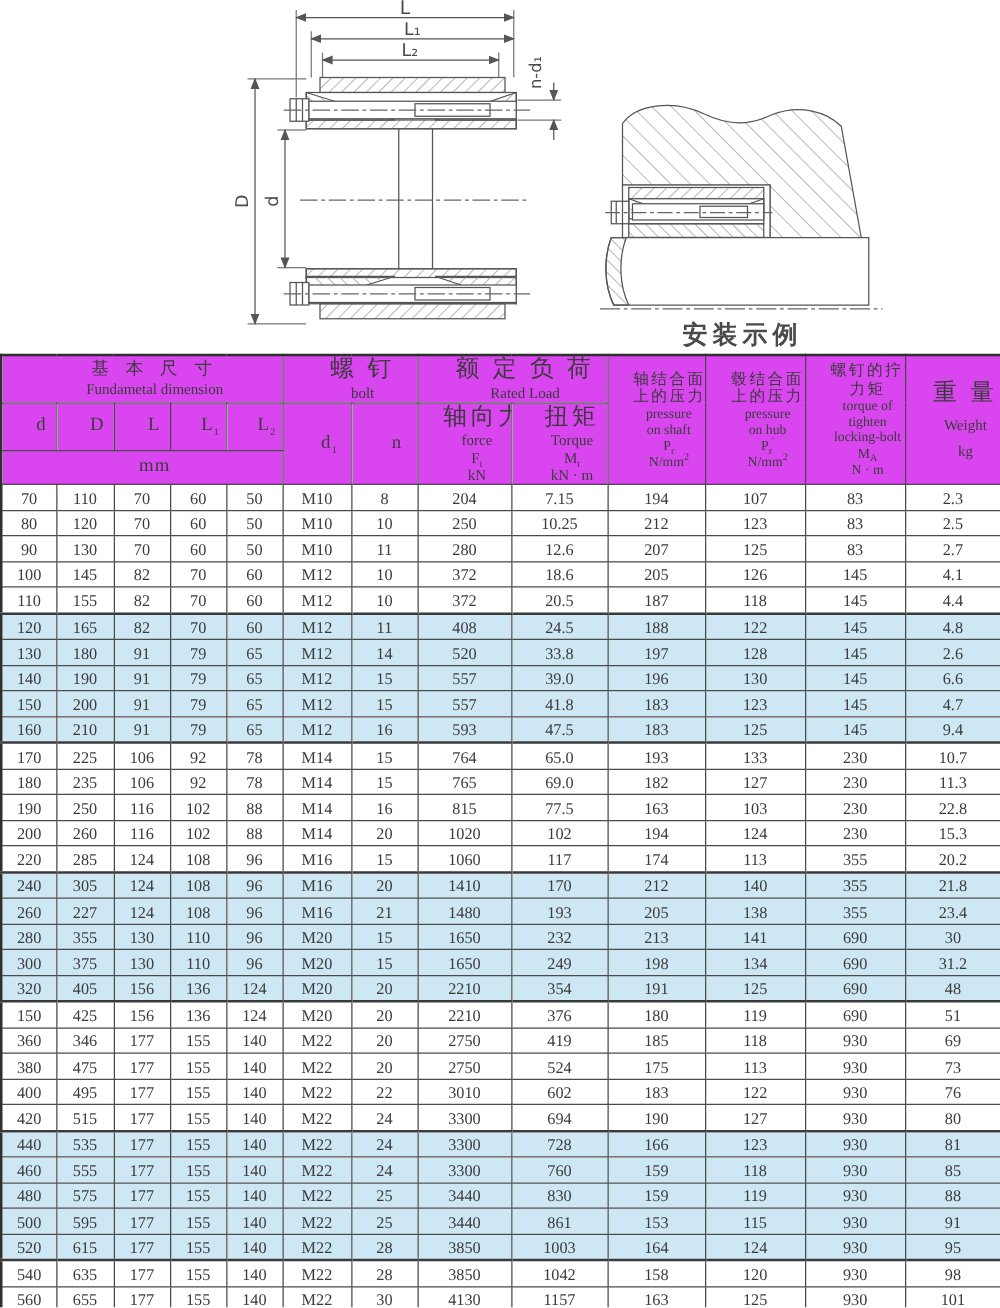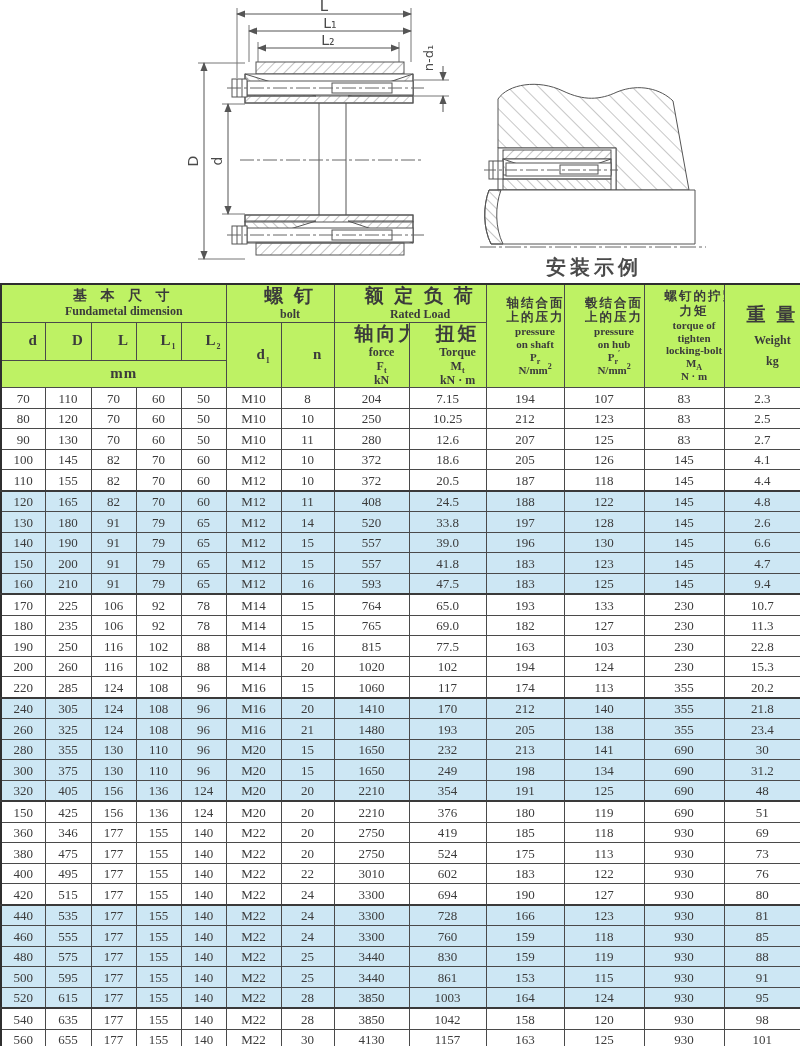--- a/index.html
+++ b/index.html
@@ -4,21 +4,21 @@
 <style>
   html,body{margin:0;padding:0;background:#fff;}
   .stage{position:relative;width:800px;height:1046px;background:#fff;overflow:hidden;
          font-family:"Liberation Serif", serif;color:#3b3b3b;}
   .drawings{position:absolute;left:0;top:0;width:800px;height:283px;}
   
   table.spec{position:absolute;left:0;top:283px;width:800px;border-collapse:collapse;table-layout:fixed;
              border:2px solid #2f2f2f;}
   .spec th,.spec td{border:1px solid #4a4a4a;padding:0;text-align:center;vertical-align:middle;
                     font-family:"Liberation Serif", serif;color:#3b3b3b;overflow:hidden;}
-  .spec thead th{background:#bef264;font-weight:bold;padding-left:20px;}
+  .spec thead th{background:#d946ef;font-weight:normal;padding-left:20px;}
   .spec tbody td{font-size:13px;height:19.5px;line-height:1;}
   .spec tbody tr.blue td{background:#cde7f4;}
   .spec tbody tr.gsep td{border-top:2px solid #3a3a3a;}
   .hl{line-height:1.18;font-size:12px;white-space:nowrap;}
   .hl.zh{font-size:19px;letter-spacing:3px;}
   .hl.zhw{font-size:14px;letter-spacing:5px;}
   .hl sub{font-size:8px;line-height:0;}
   .hl sup{font-size:8px;line-height:0;}
   th.colh .hl{font-size:15px;letter-spacing:1px;}
   th.tall{vertical-align:middle;}
@@ -476,21 +476,21 @@
           <td>20</td>
           <td>1410</td>
           <td>170</td>
           <td>212</td>
           <td>140</td>
           <td>355</td>
           <td>21.8</td>
         </tr>
         <tr class="blue">
           <td>260</td>
-          <td>325</td>
+          <td>227</td>
           <td>124</td>
           <td>108</td>
           <td>96</td>
           <td>M16</td>
           <td>21</td>
           <td>1480</td>
           <td>193</td>
           <td>205</td>
           <td>138</td>
           <td>355</td>

